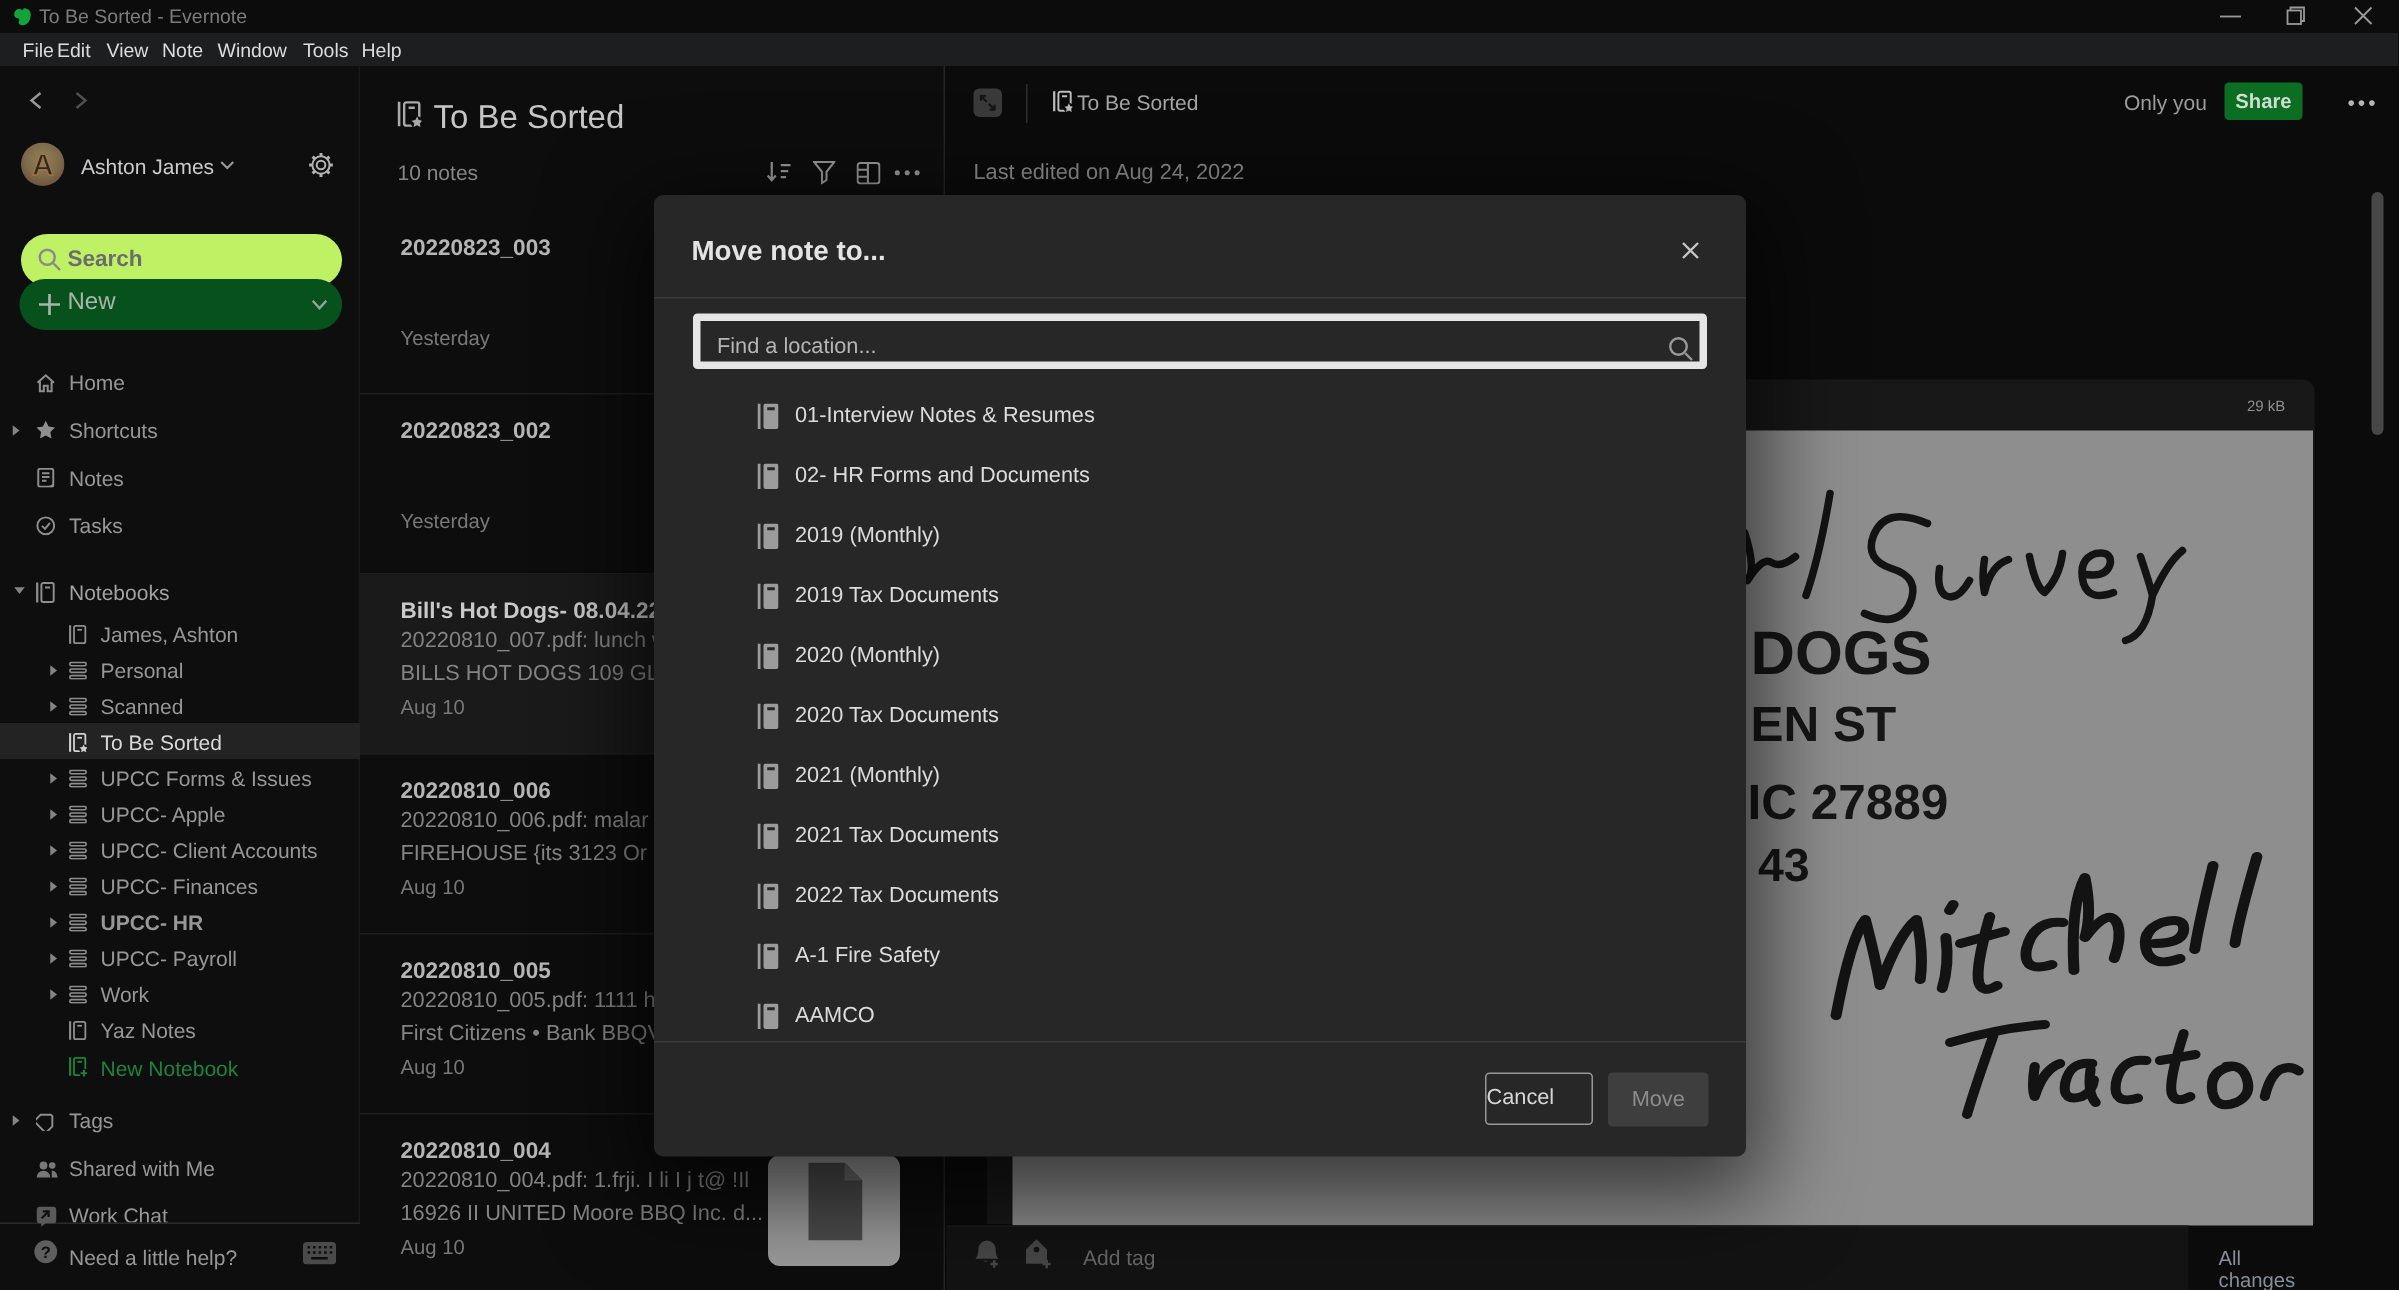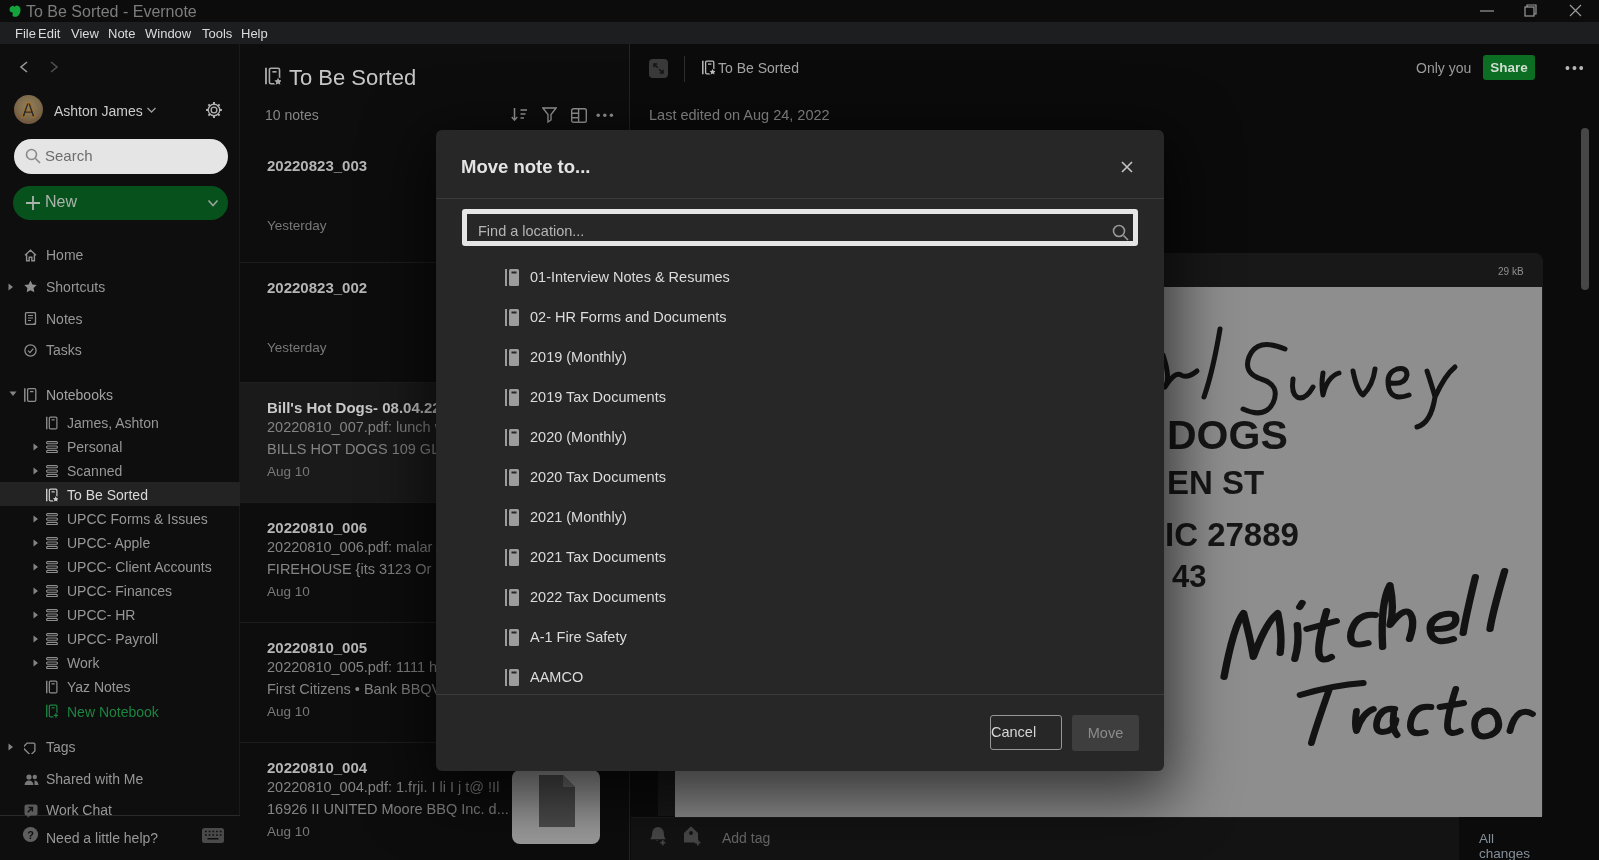--- a/index.html
+++ b/index.html
@@ -3,29 +3,29 @@
 <meta charset="utf-8">
 <style>
   * { margin:0; padding:0; box-sizing:border-box; }
   html,body { width:1599px; height:860px; overflow:hidden; background:#0b0b0b;
     font-family:"Liberation Sans", sans-serif; }
   .abs { position:absolute; }
   #stage { position:relative; width:1599px; height:860px; }
 
   
   #titlebar { position:absolute; left:0; top:0; width:1599px; height:22px; background:#0c0c0c; }
-  #titlebar .wtitle { position:absolute; left:26px; top:3px; font-size:16px; color:#7d7d7d; }
+  #titlebar .wtitle { position:absolute; left:26px; top:3px; font-size:13px; color:#7d7d7d; }
   
   #menubar { position:absolute; left:0; top:22px; width:1599px; height:22px; background:#1d1e1f; }
   #menubar span { position:absolute; top:4px; font-size:13px; color:#dcdcdc; }
 
   
   #sidebar { position:absolute; left:0; top:44px; width:240px; height:816px; background:#0e0e0e; border-right:1px solid #1a1a1a; }
   .srow { position:absolute; font-size:14px; color:#979797; }
-  #searchpill { position:absolute; left:14px; top:95px; width:214px; height:35px; border-radius:18px; background:#e5e5e5; }
+  #searchpill { position:absolute; left:14px; top:112px; width:214px; height:35px; border-radius:18px; background:#bef264;font-weight:bold; }
   #newbtn { position:absolute; left:13px; top:142px; width:215px; height:34px; border-radius:17px; background:#07521c; }
   #helpbar { position:absolute; left:0; top:771px; width:240px; height:45px; border-top:1px solid #2a2a2a; background:#0e0e0e; }
 
   
   #noteslist { position:absolute; left:240px; top:44px; width:390px; height:816px; background:#0d0d0d; border-right:1px solid #242424; }
   .card { position:absolute; left:0; width:390px; height:120px; border-bottom:1px solid #1e1e1e; }
   .card .t { position:absolute; left:27px; top:16px; font-size:15px; font-weight:bold; color:#b5b5b5; }
   .card .s { position:absolute; left:27px; font-size:14.5px; color:#848484; }
   .card .d { position:absolute; left:27px; font-size:13.5px; color:#787878; }
 
@@ -131,21 +131,21 @@
 
     <div class="srow" style="left:67px;top:371px;">James, Ashton</div>
     <div class="srow" style="left:67px;top:395px;">Personal</div>
     <div class="srow" style="left:67px;top:419px;">Scanned</div>
     <div class="abs" style="left:0;top:438px;width:240px;height:24px;background:#232323;"></div>
     <div class="srow" style="left:67px;top:443px;color:#d9d9d9;">To Be Sorted</div>
     <div class="srow" style="left:67px;top:467px;">UPCC Forms &amp; Issues</div>
     <div class="srow" style="left:67px;top:491px;">UPCC- Apple</div>
     <div class="srow" style="left:67px;top:515px;">UPCC- Client Accounts</div>
     <div class="srow" style="left:67px;top:539px;">UPCC- Finances</div>
-    <div class="srow" style="left:67px;top:563px;">UPCC- HR</div>
+    <div class="srow" style="left:67px;top:563px;font-weight:bold;">UPCC- HR</div>
     <div class="srow" style="left:67px;top:587px;">UPCC- Payroll</div>
     <div class="srow" style="left:67px;top:611px;">Work</div>
     <div class="srow" style="left:67px;top:635px;">Yaz Notes</div>
     <div class="srow" style="left:67px;top:660px;color:#1b8440;">New Notebook</div>
 
     <div class="srow" style="left:46px;top:695px;">Tags</div>
     <div class="srow" style="left:46px;top:727px;">Shared with Me</div>
     <div class="srow" style="left:46px;top:758px;">Work Chat</div>
 
     <div id="helpbar">

